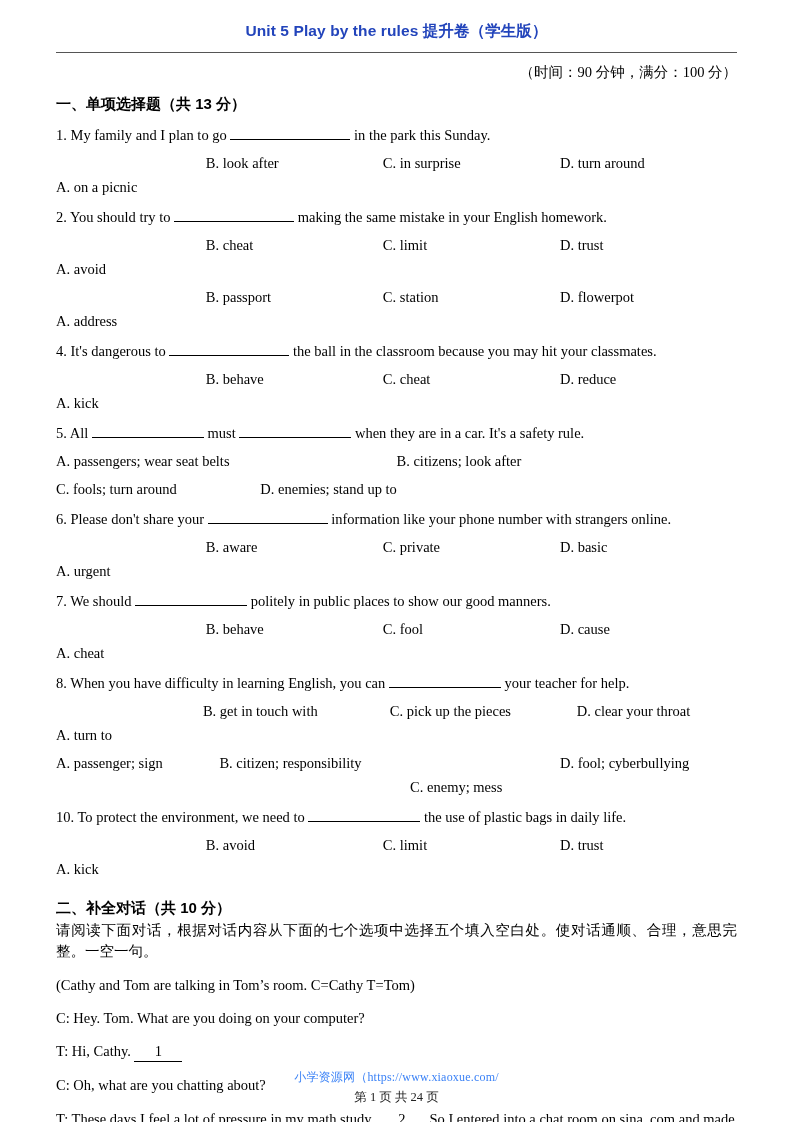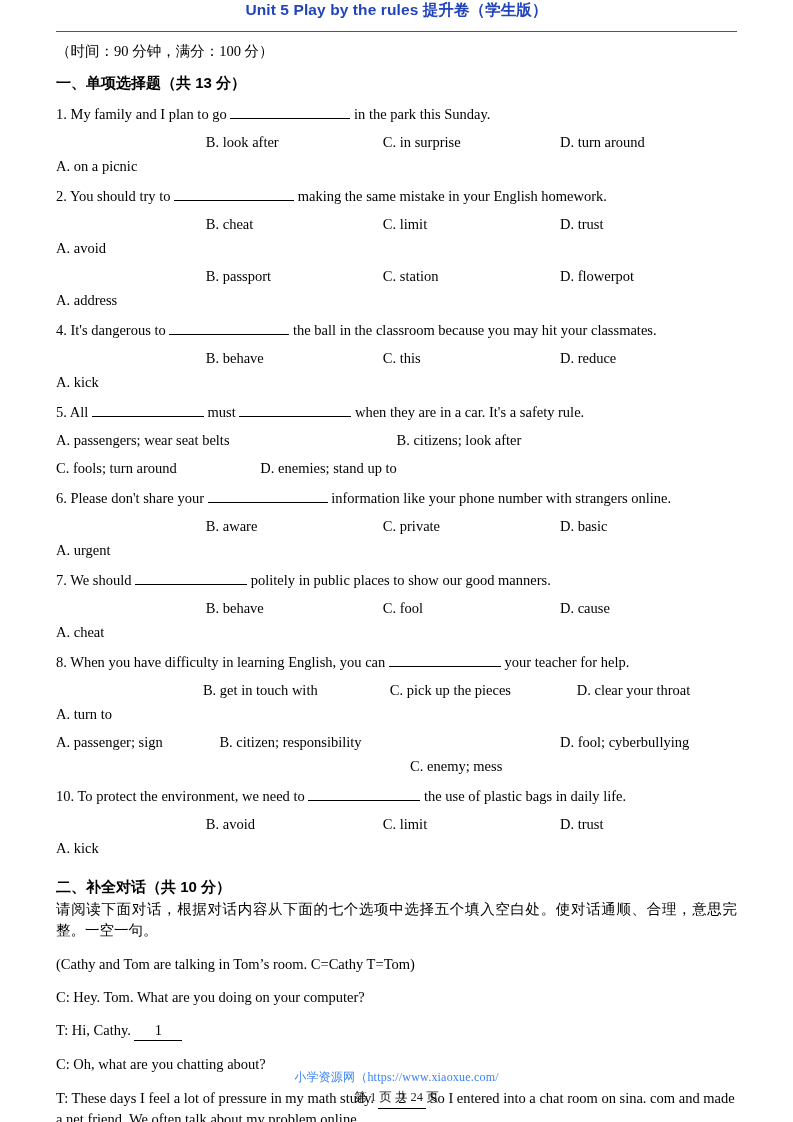--- a/index.html
+++ b/index.html
@@ -21,29 +21,30 @@
     height: 1122px;
     box-sizing: border-box;
     padding: 0 56px;
   }
   .doc-title {
     text-align: center;
     color: #2244bb;
     font-family: "Liberation Sans", sans-serif;
     font-weight: bold;
     font-size: 15.5px;
+    padding-top: 21px;
     letter-spacing: 0.1px;
   }
   .title-rule {
     border: 0;
     border-top: 1px solid #555555;
     margin: 10px 0 0 0;
   }
   .subtitle {
-    text-align: left;
+    text-align: right;
     font-size: 14.5px;
     margin-top: 10px;
     font-family: Liberation Serif, serif;
   }
   .section-head {
     font-family: "Liberation Sans", sans-serif;
     font-weight: bold;
     font-size: 15px;
     margin-top: 13px;
     margin-bottom: 2px;
@@ -150,21 +151,21 @@
     <span class="o w26">C. station</span>
     <span class="o w26">D. flowerpot</span>
   </div>
 
   <div class="q">
     <span>4. It's dangerous to </span><span class="blank b-long"></span><span> the ball in the classroom because you may hit your classmates.</span>
   </div>
   <div class="opts">
     <span class="o w22">A. kick</span>
     <span class="o w26">B. behave</span>
-    <span class="o w26">C. this</span>
+    <span class="o w26">C. cheat</span>
     <span class="o w26">D. reduce</span>
   </div>
 
   <div class="q">
     <span>5. All </span><span class="blank b-med"></span><span> must </span><span class="blank b-med"></span><span> when they are in a car. It's a safety rule.</span>
   </div>
   <div class="opts">
     <span class="o w50">A. passengers; wear seat belts</span>
     <span class="o w50">B. citizens; look after</span>
   </div>

